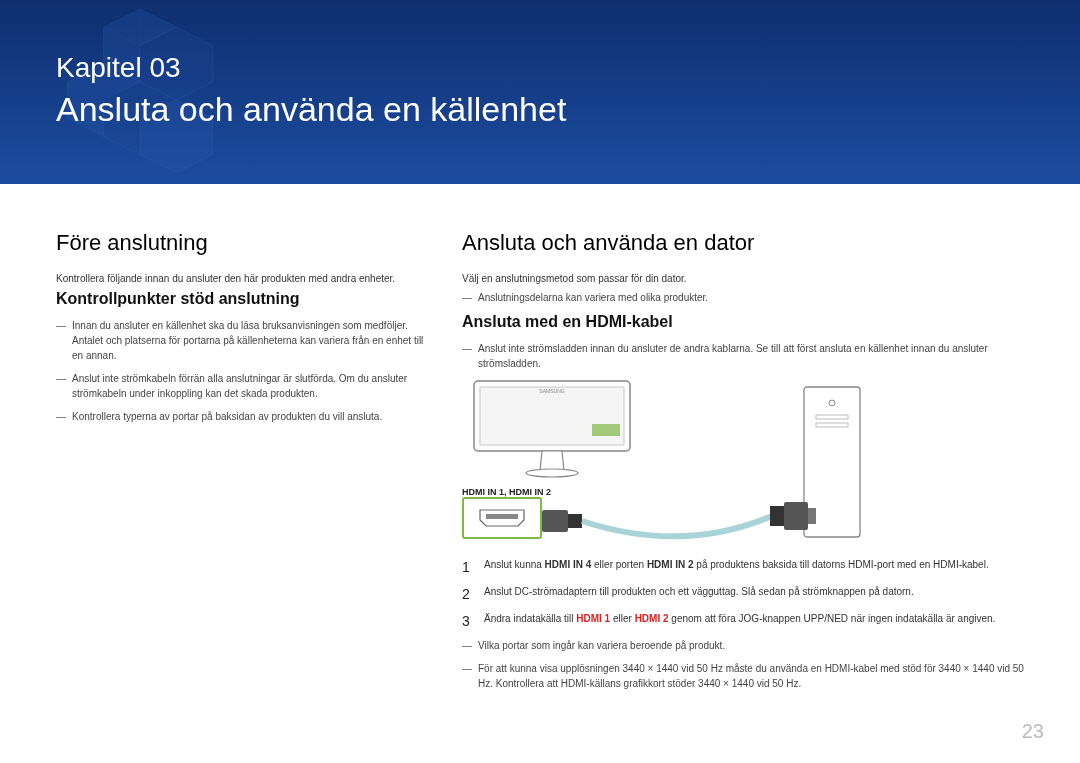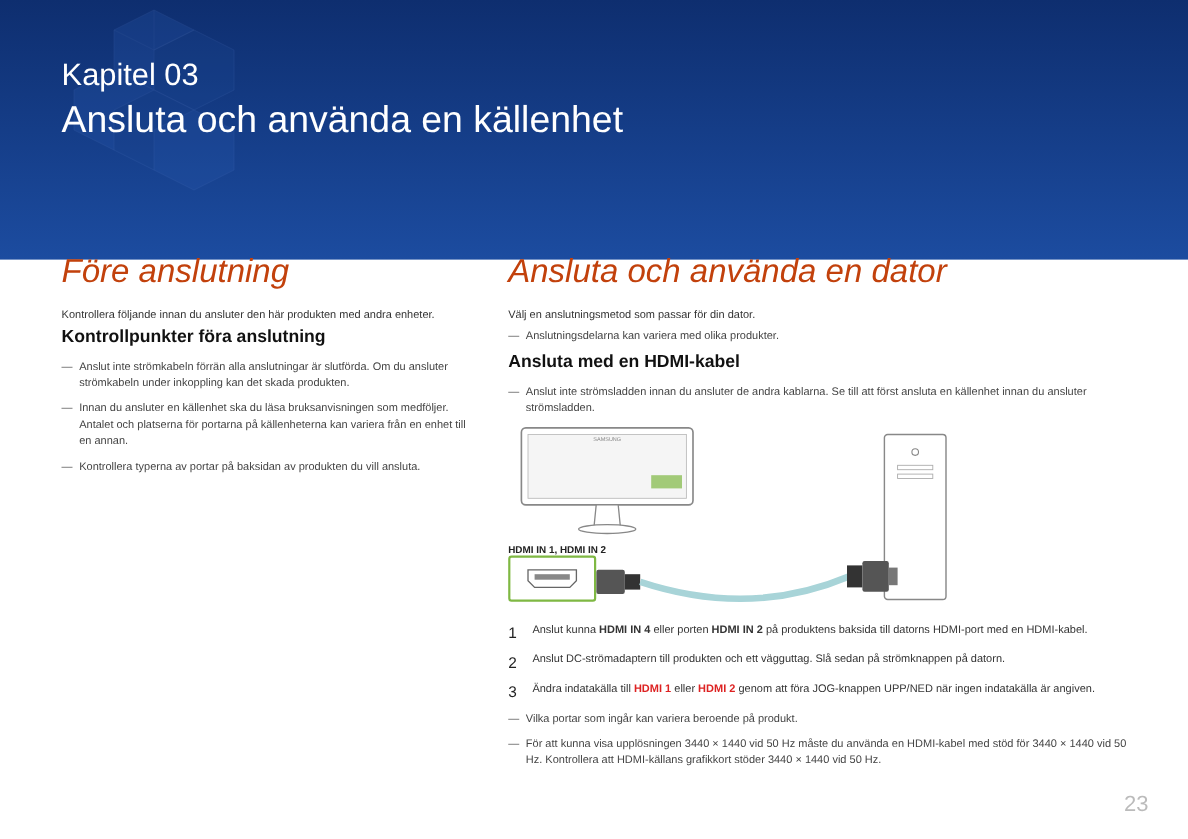--- a/index.html
+++ b/index.html
@@ -9,21 +9,21 @@
     font-family: Arial, Helvetica, sans-serif;
     background: #fff;
     position: relative;
     overflow: hidden;
   }
   .header-bg {
     position: absolute;
     top: 0;
     left: 0;
     width: 1080px;
-    height: 236px;
+    height: 184px;
     background: linear-gradient(180deg, #0e2e6f 0%, #1c4ca0 100%);
   }
   .cube-decoration {
     position: absolute;
     top: 0px;
     left: 50px;
     width: 180px;
     height: 200px;
     opacity: 0.4;
   }
@@ -49,25 +49,24 @@
     left: 56px;
     right: 40px;
   }
   .two-col {
     display: flex;
     gap: 36px;
   }
   .col-left { width: 370px; }
   .col-right { flex: 1; }
   .h2-blue {
-    color: #c2410c;
-    font-size: 30px;
+    color: #000000;
+    font-size: 22px;
     font-weight: 500;
     margin-bottom: 16px;
-    font-style: italic;
   }
   .intro-text {
     font-size: 10px;
     color: #333;
     margin-bottom: 4px;
     line-height: 1.4;
   }
   .h3-black {
     font-size: 16px;
     font-weight: 600;
@@ -159,23 +158,23 @@
   <div class="chapter-label">Kapitel 03</div>
   <div class="chapter-title">Ansluta och använda en källenhet</div>
 </div>
 
 <div class="content">
 <div class="two-col">
 
 <div class="col-left">
   <div class="h2-blue">Före anslutning</div>
   <div class="intro-text">Kontrollera följande innan du ansluter den här produkten med andra enheter.</div>
-  <div class="h3-black">Kontrollpunkter föra anslutning</div>
+  <div class="h3-black">Kontrollpunkter stöd anslutning</div>
+  <div class="bullet-item">Innan du ansluter en källenhet ska du läsa bruksanvisningen som medföljer. Antalet och platserna för portarna på källenheterna kan variera från en enhet till en annan.</div>
   <div class="bullet-item">Anslut inte strömkabeln förrän alla anslutningar är slutförda. Om du ansluter strömkabeln under inkoppling kan det skada produkten.</div>
-  <div class="bullet-item">Innan du ansluter en källenhet ska du läsa bruksanvisningen som medföljer. Antalet och platserna för portarna på källenheterna kan variera från en enhet till en annan.</div>
   <div class="bullet-item">Kontrollera typerna av portar på baksidan av produkten du vill ansluta.</div>
 </div>
 
 <div class="col-right">
   <div class="h2-blue">Ansluta och använda en dator</div>
   <div class="intro-text">Välj en anslutningsmetod som passar för din dator.</div>
   <div class="bullet-item">Anslutningsdelarna kan variera med olika produkter.</div>
   <div class="h3-black">Ansluta med en HDMI-kabel</div>
   <div class="bullet-item">Anslut inte strömsladden innan du ansluter de andra kablarna. Se till att först ansluta en källenhet innan du ansluter strömsladden.</div>
 

